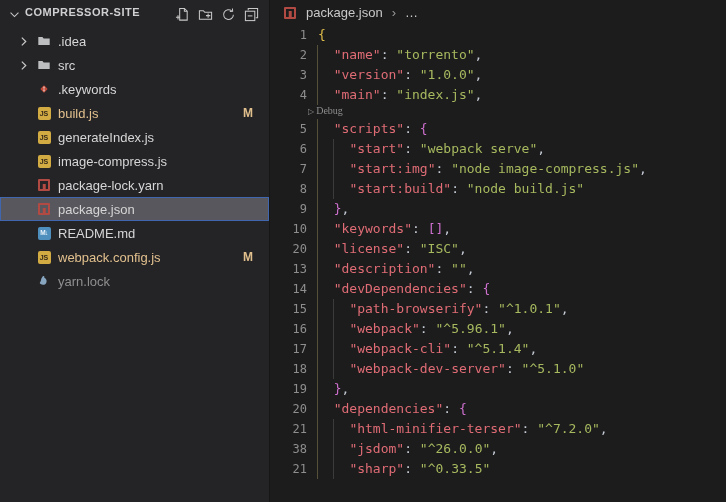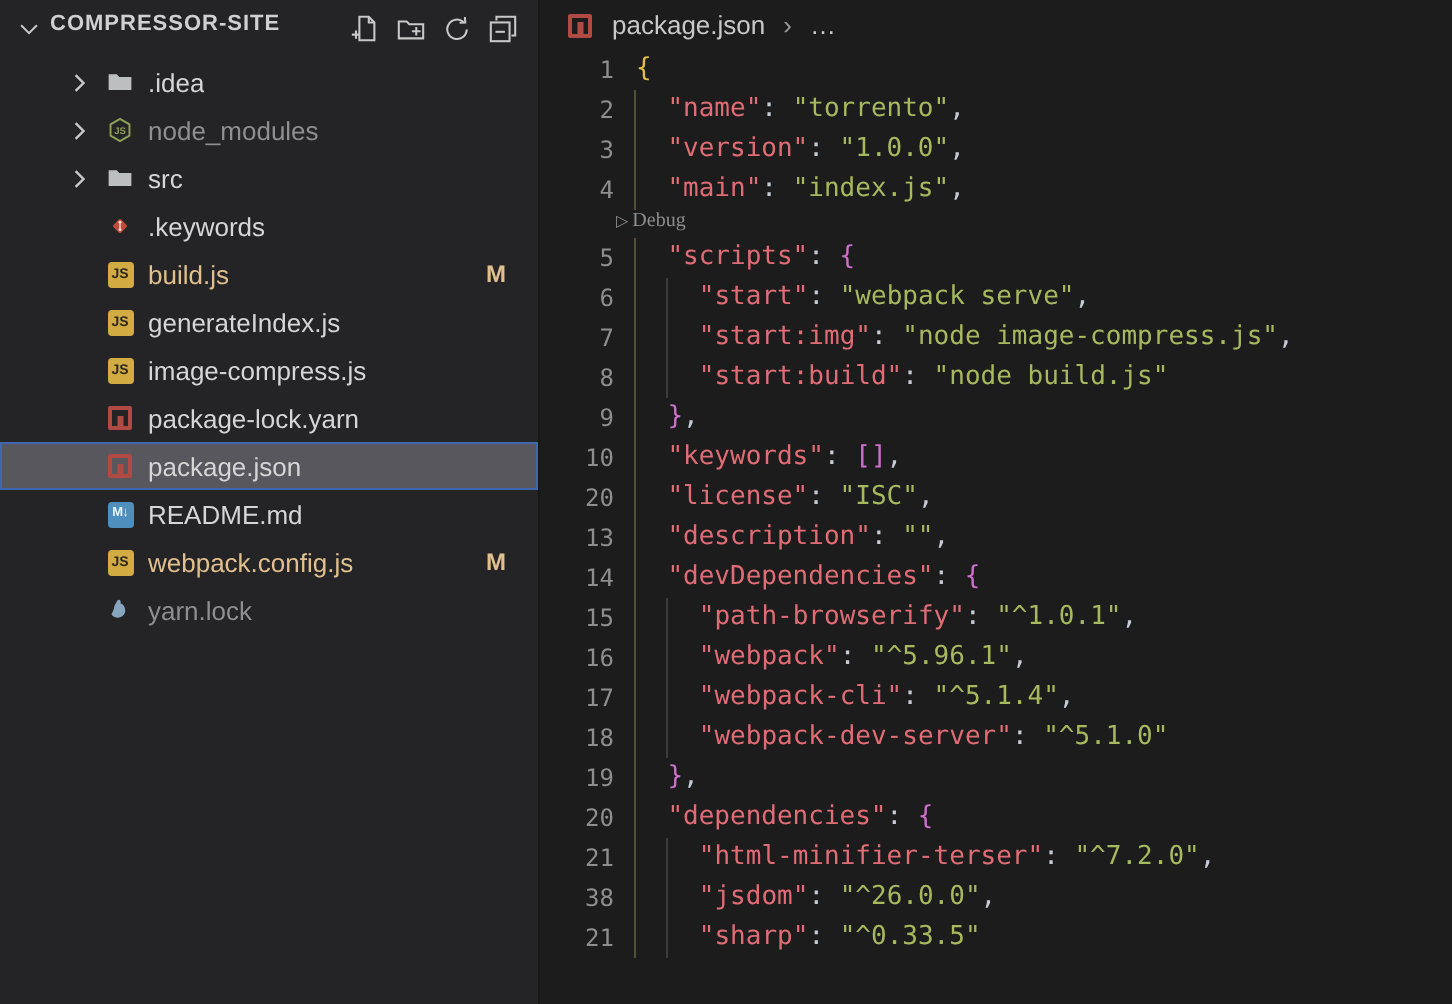--- a/index.html
+++ b/index.html
@@ -22,21 +22,21 @@
            border-right:1px solid var(--sidebar_border)}
   .sb-header{height:28px;display:flex;align-items:center;padding:0 10px 0 6px}
   .sb-title-wrap{display:flex;gap:3px;min-width:0}
   .sb-title{font-size:11px;font-weight:bold;letter-spacing:.5px;color:var(--header_text);white-space:nowrap}
   .sb-actions{margin-left:auto;display:flex;gap:7px;align-items:center}
   .aicon{width:16px;height:16px;display:inline-flex;align-items:center;justify-content:center;color:var(--icon_gray)}
   .aicon svg{width:15px;height:15px}
   .aicon path,.aicon rect{stroke:currentColor;stroke-width:1.1;fill:none}
 
   .tree{position:absolute;top:29px;left:0;right:0}
-  .trow{height:24px;display:flex;align-items:center;padding-left:32px;font-size:13px;color:var(--item_text);position:relative;cursor:pointer}
+  .trow{height:24px;display:flex;align-items:center;padding-left:16px;font-size:13px;color:var(--item_text);position:relative;cursor:pointer}
   .trow .slot{width:20px;height:16px;display:inline-flex;align-items:center;color:var(--icon_gray)}
   .trow .slot svg{width:15px;height:15px}
   .trow .fico{width:16px;height:16px;margin-right:6px;display:inline-flex;align-items:center;justify-content:center;flex:none}
   .trow .lbl{white-space:nowrap;overflow:hidden}
   .trow.dim .lbl{color:var(--item_dim)}
   .trow.mod .lbl{color:var(--item_modified)}
   .trow.sel{background:var(--selection_bg);box-shadow:inset 0 0 0 1px var(--selection_border)}
   .badge{margin-left:auto;margin-right:16px;font-size:12px;font-weight:bold;color:var(--item_modified)}
 
   
@@ -116,34 +116,20 @@
             <path d="M6.2 3.8l4.2 4.2-4.2 4.2" fill="none" stroke="currentColor" stroke-width="1.3"></path>
           </svg>
         </span>
         <span class="fico">
           <svg viewBox="0 0 16 16" class="i-folder">
             <path fill="currentColor" d="M1.5 12.5v-9h4.7l1.4 1.6h6.9v7.4z"></path>
           </svg>
         </span>
         <span class="lbl">.idea</span>
       </div>
-      <div class="trow dim">
-        <span class="slot">
-          <svg viewBox="0 0 16 16">
-            <path d="M6.2 3.8l4.2 4.2-4.2 4.2" fill="none" stroke="currentColor" stroke-width="1.3"></path>
-          </svg>
-        </span>
-        <span class="fico">
-          <svg viewBox="0 0 16 16" class="i-node">
-            <polygon points="8,1.6 13.4,4.8 13.4,11.2 8,14.4 2.6,11.2 2.6,4.8" fill="none" stroke="currentColor" stroke-width="1.1"></polygon>
-            <text x="8" y="10.2" font-size="5.5" text-anchor="middle" fill="currentColor" font-family="Liberation Sans,sans-serif" font-weight="bold">JS</text>
-          </svg>
-        </span>
-        <span class="lbl">node_modules</span>
-      </div>
       <div class="trow">
         <span class="slot">
           <svg viewBox="0 0 16 16">
             <path d="M6.2 3.8l4.2 4.2-4.2 4.2" fill="none" stroke="currentColor" stroke-width="1.3"></path>
           </svg>
         </span>
         <span class="fico">
           <svg viewBox="0 0 16 16" class="i-folder">
             <path fill="currentColor" d="M1.5 12.5v-9h4.7l1.4 1.6h6.9v7.4z"></path>
           </svg>

